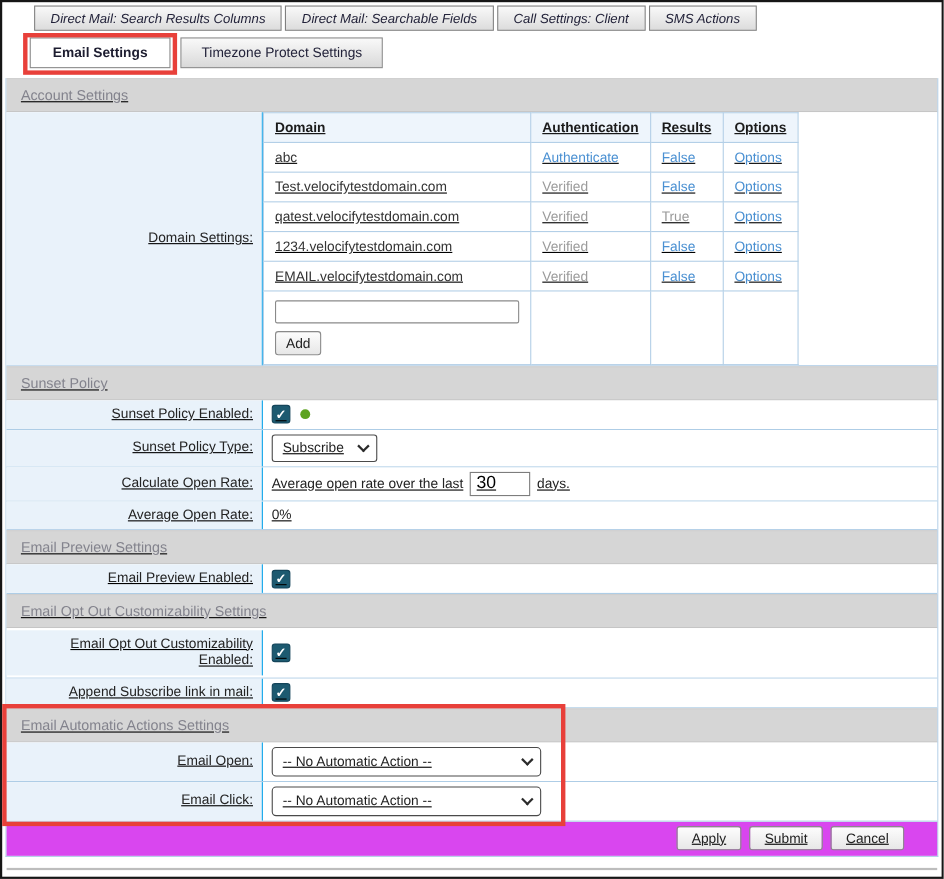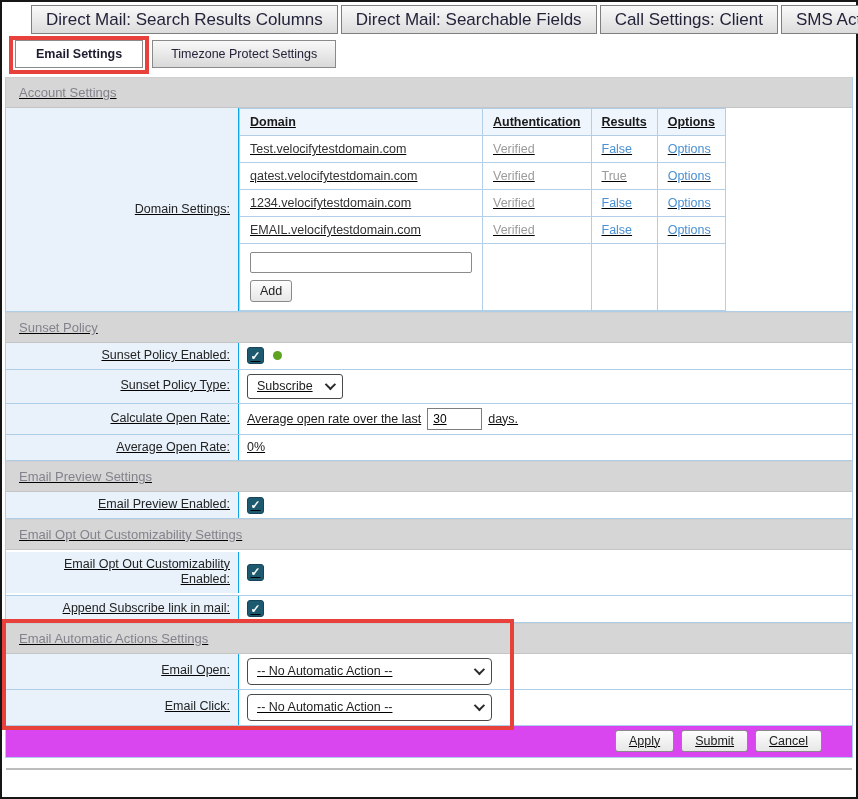--- a/index.html
+++ b/index.html
@@ -3,22 +3,22 @@
 <meta charset="utf-8">
 <style>
   * { box-sizing: border-box; margin: 0; padding: 0; }
   html,body { width:858px; height:799px; overflow:hidden; }
   body { font-family:"Liberation Sans", sans-serif; background:#fff; }
   .frame { width:858px; height:799px; border:2px solid #161616; background:#fff; padding:3px 3px 0 3px; position:relative; }
 
   
   .tabrow1 { display:flex; gap:3px; margin-left:26px; }
   .tab { background:linear-gradient(#f9f9f9,#dcdcdc); border:1px solid #7f7f7f; color:#23233a;
-         font-size:17px; padding:4px 14px 3px; white-space:nowrap; cursor:default; }
-  .tabrow2 { display:flex; gap:3px; margin-left:4px; margin-top:2px; align-items:flex-start; }
+         font-size:12px; padding:4px 14px 3px; white-space:nowrap; cursor:default;font-style:italic; }
+  .tabrow2 { display:flex; gap:3px; margin-left:16px; margin-top:2px; align-items:flex-start; }
   .tab-active-wrap { position:relative; padding:4px 6px 6px 6px; }
   .tab-active { background:#ffffff; border:1px solid #8a8a8a; color:#1d1d30; font-weight:bold;
                 font-size:12.5px; padding:6px 20px; position:relative; z-index:2; }
   .red-box-tab { position:absolute; left:0; top:0; right:0; bottom:0; border:4px solid #e8403a;
                  pointer-events:none; z-index:3; }
   .tab2 { background:linear-gradient(#f9f9f9,#d9d9d9); border:1px solid #8a8a8a; color:#23233a;
           font-size:12.5px; padding:6px 18px; margin-top:4px; }
 
   
   .panel { margin-top:3px; border:1px solid #aecde6; border-top:none;text-decoration:underline; }
@@ -54,21 +54,21 @@
               color:#fff; font-size:12px; font-weight:bold; display:flex; align-items:center;
               justify-content:center; cursor:pointer; }
   .greendot { width:9px; height:9px; border-radius:50%; background:#5da321; margin-left:9px; }
   .select { background:#fff; border:1px solid #4a4a4a; border-radius:3px; display:flex;
             align-items:center; justify-content:space-between; padding:0 9px; cursor:pointer;
             font-size:12.5px; color:#1f1f1f; }
   .select.small { width:96px; height:25px; }
   .select.wide { width:245px; height:27px; border-radius:4px; }
   .chev { width:8px; height:8px; border-right:2px solid #2b2b2b; border-bottom:2px solid #2b2b2b;
           transform:rotate(45deg) translateY(-2px); margin-left:10px; }
-  .num-input { width:55px; height:22px; border:1px solid #7d7d7d; padding:0 5px; font-size:12px;
+  .num-input { width:55px; height:22px; border:1px solid #7d7d7d; padding:0 5px; font-size:16px;
                margin:0 6px; }
 
   
   .auto-wrap { position:relative; }
   .red-box-auto { position:absolute; left:-4px; top:-4px; width:512px; height:calc(100% + 8px);
                   border:4px solid #e8403a; pointer-events:none; z-index:4; }
   .tall-row { min-height:34px; }
 
   
   .footer { background:#d946ef; display:flex; justify-content:flex-end; align-items:center;
@@ -105,20 +105,26 @@
         <table class="domains">
           <thead>
             <tr>
               <th>Domain</th>
               <th>Authentication</th>
               <th>Results</th>
               <th>Options</th>
             </tr>
           </thead>
           <tbody>
+            <tr>
+              <td class="c-dom">abc</td>
+              <td class="c-auth"><span class="link">Authenticate</span></td>
+              <td class="c-def"><span class="link">False</span></td>
+              <td class="c-opt"><span class="link">Options</span></td>
+            </tr>
             <tr>
               <td class="c-dom">Test.velocifytestdomain.com</td>
               <td class="c-auth"><span class="muted">Verified</span></td>
               <td class="c-def"><span class="link">False</span></td>
               <td class="c-opt"><span class="link">Options</span></td>
             </tr>
             <tr>
               <td class="c-dom">qatest.velocifytestdomain.com</td>
               <td class="c-auth"><span class="muted">Verified</span></td>
               <td class="c-def"><span class="muted">True</span></td>

